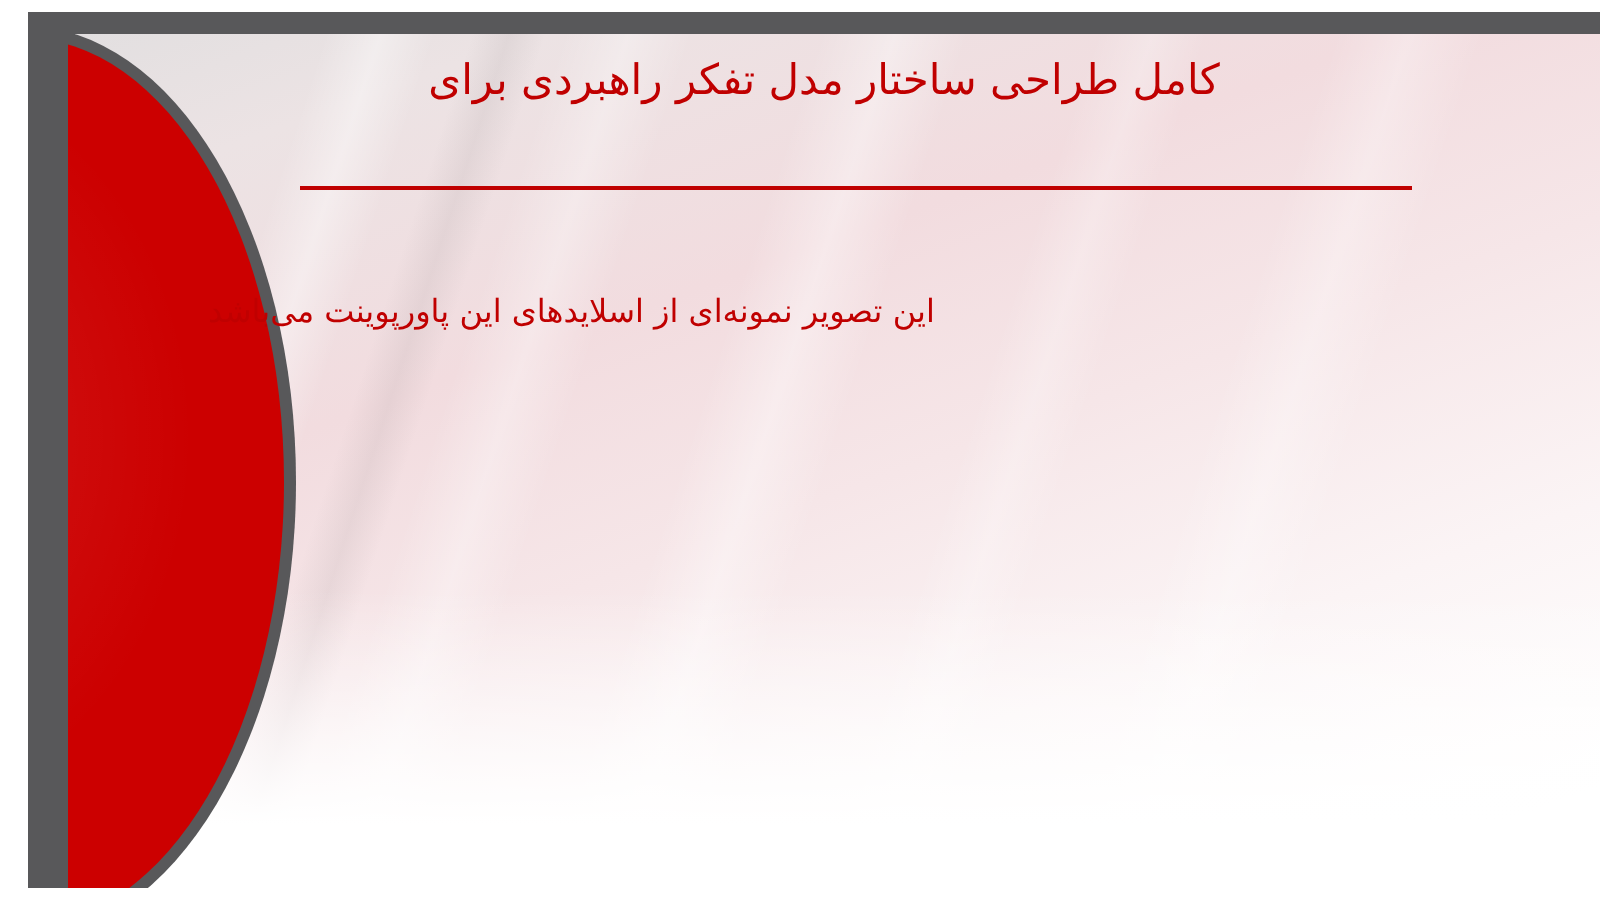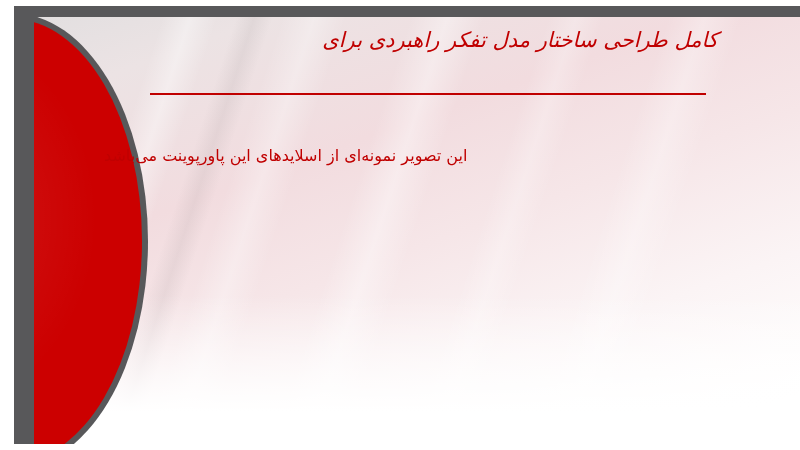--- a/index.html
+++ b/index.html
@@ -80,22 +80,21 @@
     border-radius: 50%;
     background: radial-gradient(ellipse at 22% 45%, rgba(255,255,255,0.10) 0%, rgba(0,0,0,0) 55%);
   }
 
   
   .title-block {
     position: absolute;
     right: 96px;
     top: 8px;
     width: 612px;
-    text-align: right;
-    font-style: italic;
+    text-align: center;
   }
   .title-line {
     color: #c00000;
     font-size: 21px;
     line-height: 31px;
     font-weight: 400;
     white-space: nowrap;
     direction: rtl;
   }
   .title-rule {

